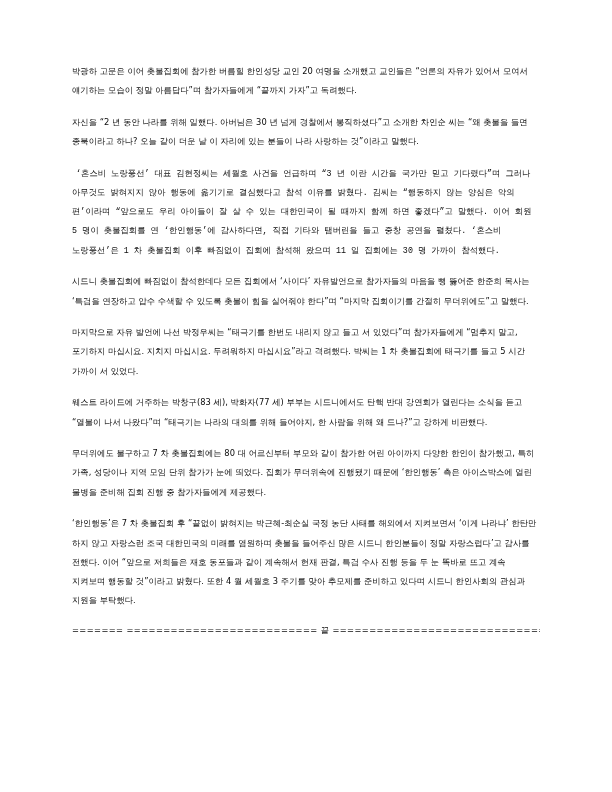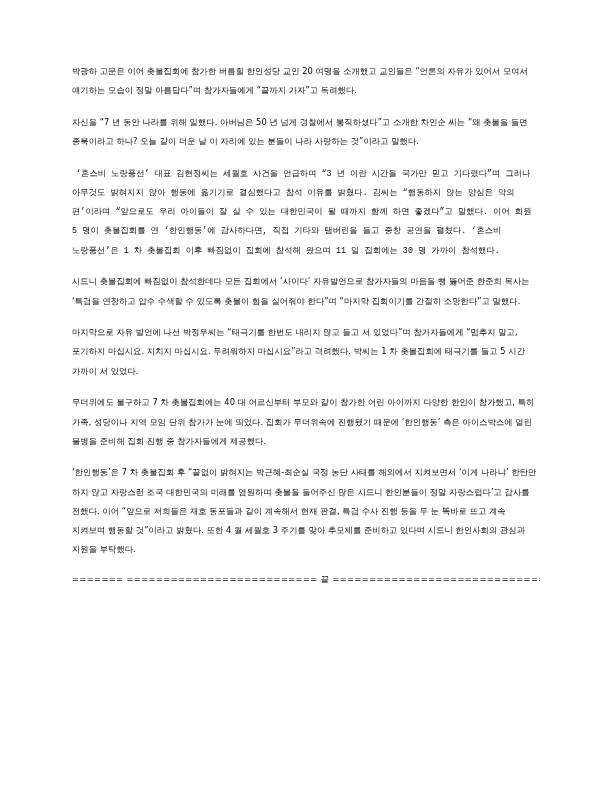--- a/index.html
+++ b/index.html
@@ -45,21 +45,22 @@
     white-space: nowrap;
     overflow: hidden;
   }
 </style>
 </head>
 <body>
 
 <div class="page">
   <div class="doc-body">
     <p class="para">박광하 고문은 이어 촛불집회에 참가한 버름힐 한인성당 교인 20 여명을 소개했고 교인들은 “언론의 자유가 있어서 모여서 얘기하는 모습이 정말 아름답다”며 참가자들에게 “끝까지 가자”고 독려했다.</p>
-    <p class="para">자신을 “7 년 동안 나라를 위해 일했다. 아버님은 50 년 넘게 경찰에서 봉직하셨다”고 소개한 차인순 씨는 “왜 촛불을 들면 종북이라고 하나? 오늘 같이 더운 날 이 자리에 있는 분들이 나라 사랑하는 것”이라고 말했다.</p>
+    <p class="para">자신을 “2 년 동안 나라를 위해 일했다. 아버님은 30 년 넘게 경찰에서 봉직하셨다”고 소개한 차인순 씨는 “왜 촛불을 들면 종북이라고 하나? 오늘 같이 더운 날 이 자리에 있는 분들이 나라 사랑하는 것”이라고 말했다.</p>
     <p class="para indented"> ‘혼스비 노랑풍선’ 대표 김현정씨는 세월호 사건을 언급하며 “3 년 이란 시간을 국가만 믿고 기다렸다”며 그러나 아무것도 밝혀지지 않아 행동에 옮기기로 결심했다고 참석 이유를 밝혔다. 김씨는 “행동하지 않는 양심은 악의 편’이라며 “앞으로도 우리 아이들이 잘 살 수 있는 대한민국이 될 때까지 함께 하면 좋겠다”고 말했다. 이어 회원 5 명이 촛불집회를 연 ‘한인행동’에 감사하다면, 직접 기타와 탬버린을 들고 중창 공연을 펼쳤다. ‘혼스비 노랑풍선’은 1 차 촛불집회 이후 빠짐없이 집회에 참석해 왔으며 11 일 집회에는 30 명 가까이 참석했다.</p>
-    <p class="para">시드니 촛불집회에 빠짐없이 참석한데다 모든 집회에서 ‘사이다’ 자유발언으로 참가자들의 마음을 뻥 뚫어준 한준희 목사는 ‘특검을 연장하고 압수 수색할 수 있도록 촛불이 힘을 실어줘야 한다”며 “마지막 집회이기를 간절히 소망한다”고 말했다.</p>
+    <p class="para">시드니 촛불집회에 빠짐없이 참석한데다 모든 집회에서 ‘사이다’ 자유발언으로 참가자들의 마음을 뻥 뚫어준 한준희 목사는 ‘특검을 연장하고 압수 수색할 수 있도록 촛불이 힘을 실어줘야 한다”며 “마지막 집회이기를 간절히 무더위에도”고 말했다.</p>
     <p class="para">마지막으로 자유 발언에 나선 박정우씨는 “태극기를 한번도 내리지 않고 들고 서 있었다”며 참가자들에게 “멈추지 말고, 포기하지 마십시요. 지치지 마십시요. 두려워하지 마십시요”라고 격려했다. 박씨는 1 차 촛불집회에 태극기를 들고 5 시간 가까이 서 있었다.</p>
-    <p class="para">무더위에도 불구하고 7 차 촛불집회에는 40 대 어르신부터 부모와 같이 참가한 어린 아이까지 다양한 한인이 참가했고, 특히 가족, 성당이나 지역 모임 단위 참가가 눈에 띄었다. 집회가 무더위속에 진행됐기 때문에 ‘한인행동’ 측은 아이스박스에 얼린 물병을 준비해 집회 진행 중 참가자들에게 제공했다.</p>
+    <p class="para">웨스트 라이드에 거주하는 박창구(83 세), 박화자(77 세) 부부는 시드니에서도 탄핵 반대 강연회가 열린다는 소식을 듣고 “열불이 나서 나왔다”며 “태극기는 나라의 대의를 위해 들어야지, 한 사람을 위해 왜 드나?”고 강하게 비판했다.</p>
+    <p class="para">무더위에도 불구하고 7 차 촛불집회에는 80 대 어르신부터 부모와 같이 참가한 어린 아이까지 다양한 한인이 참가했고, 특히 가족, 성당이나 지역 모임 단위 참가가 눈에 띄었다. 집회가 무더위속에 진행됐기 때문에 ‘한인행동’ 측은 아이스박스에 얼린 물병을 준비해 집회 진행 중 참가자들에게 제공했다.</p>
     <p class="para">‘한인행동’은 7 차 촛불집회 후 “끝없이 밝혀지는 박근혜-최순실 국정 농단 사태를 해외에서 지켜보면서 ‘이게 나라냐’ 한탄만 하지 않고 자랑스런 조국 대한민국의 미래를 염원하며 촛불을 들어주신 많은 시드니 한인분들이 정말 자랑스럽다’고 감사를 전했다. 이어 “앞으로 저희들은 재호 동포들과 같이 계속해서 헌재 판결, 특검 수사 진행 등을 두 눈 똑바로 뜨고 계속 지켜보며 행동할 것”이라고 밝혔다. 또한 4 월 세월호 3 주기를 맞아 추모제를 준비하고 있다며 시드니 한인사회의 관심과 지원을 부탁했다.</p>
     <div class="footer-rule">======= ========================== 끝 ================================</div>
   </div>
 </div>
 
 </body></html>

